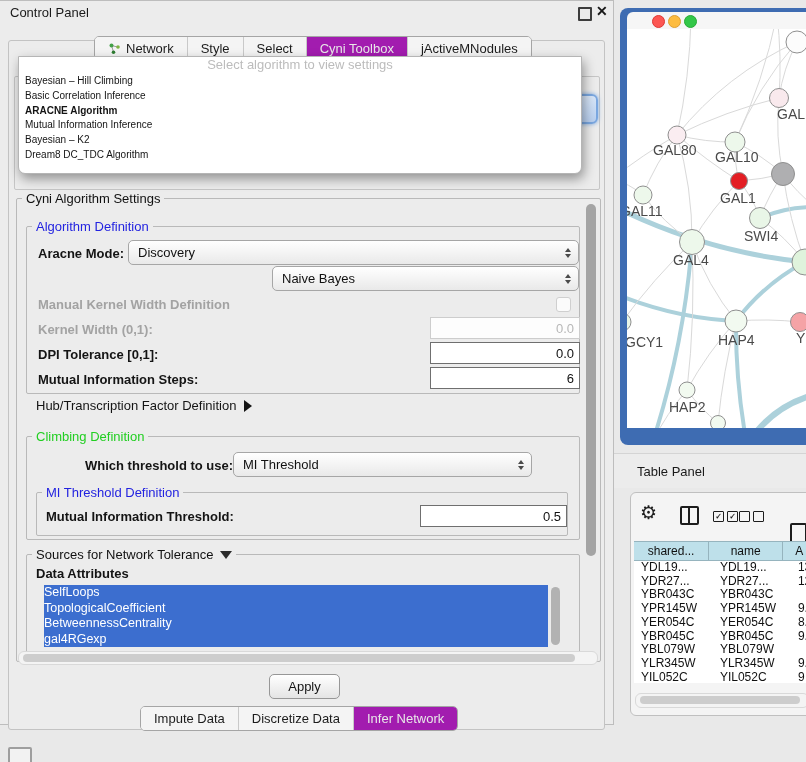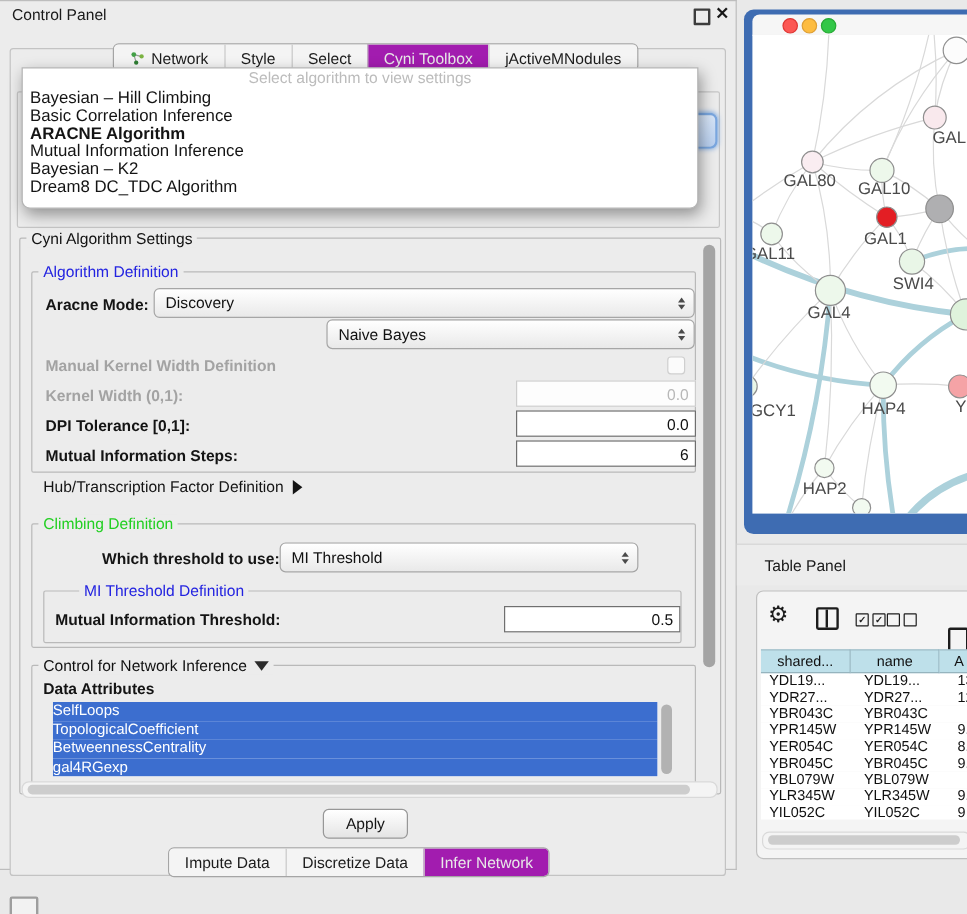--- a/index.html
+++ b/index.html
@@ -15,21 +15,21 @@
   .inner{background:#ececec;border:1px solid #c3c3c3;border-radius:3px;}
   
   .tabbar{display:flex;align-items:stretch;background:#f4f4f4;border:1px solid #a5a5a5;border-radius:5px;overflow:hidden;height:22px;}
   .tab{display:flex;align-items:center;gap:5px;padding:0 13px;font-size:13px;color:#1c1c1c;border-left:1px solid #c9c9c9;background:#f4f4f4;}
   .tab:first-child{border-left:none;}
   .tab.sel{background:#a21caf;color:#e8e8e8;}
   
   .overlay{background:#ffffff;border:1px solid #b5b5b5;border-radius:0 0 7px 7px;
            box-shadow:2px 5px 12px rgba(0,0,0,0.38);z-index:50;}
   .dd-prompt{font-size:13px;color:#bcbcbc;text-align:center;padding-top:0;}
-  .dd-item{font-size:14px;color:#141414;line-height:14.8px;padding-left:6px;white-space:nowrap;}
+  .dd-item{font-size:10px;color:#141414;line-height:14.8px;padding-left:6px;white-space:nowrap;}
   .dd-item.sel{font-weight:bold;}
   
   .group{border:1px solid #b9b9b9;border-radius:2px;}
   .gtitle{position:absolute;font-size:13px;background:#ececec;padding:0 4px;white-space:nowrap;}
   .blue{color:#2323e0;} .green{color:#22cf22;}
   .lbl{font-size:13px;font-weight:bold;color:#141414;white-space:nowrap;}
   .lbl-dis{font-size:13px;font-weight:bold;color:#a3a3a3;white-space:nowrap;}
   
   .combo{display:flex;align-items:center;background:linear-gradient(#ffffff,#e9e9e9);
          border:1px solid #a6a6a6;border-radius:5px;font-size:13px;padding-left:9px;}
@@ -178,27 +178,27 @@
   <div class="abs combo" style="left:233px;top:452px;width:288px;height:23px;">
     <span>MI Threshold</span>
     <span class="spacer"></span>
       <span class="stepper">
         <span class="u"></span>
         <span class="d"></span>
       </span>
   </div>
 
   <div class="abs group" style="left:36px;top:492px;width:530px;height:42px;"></div>
-  <div class="abs gtitle blue" style="left:42px;top:485px;margin-left:24px;">MI Threshold Definition</div>
+  <div class="abs gtitle blue" style="left:42px;top:485px;">MI Threshold Definition</div>
   <div class="abs lbl" style="left:46px;top:509px;">Mutual Information Threshold:</div>
   <div class="abs field" style="left:420px;top:505px;width:140px;height:20px;">0.5</div>
 
   <div class="abs group" style="left:26px;top:554px;width:552px;height:100px;"></div>
   <div class="abs gtitle" style="left:32px;top:547px;display:flex;align-items:center;gap:6px;">
-    <span>Control for Network Inference</span>
+    <span>Sources for Network Tolerance</span>
     <span class="tri-down"></span>
   </div>
   <div class="abs lbl" style="left:36px;top:566px;">Data Attributes</div>
   <div class="abs attrlist" style="left:44px;top:585px;width:504px;height:62px;">
       <div class="attr-item">SelfLoops</div>
       <div class="attr-item">TopologicalCoefficient</div>
       <div class="attr-item">BetweennessCentrality</div>
       <div class="attr-item">gal4RGexp</div>
     </div>
   <div class="abs vthumb" style="left:551px;top:587px;width:9px;height:58px;background:#b2b2b2;"></div>

